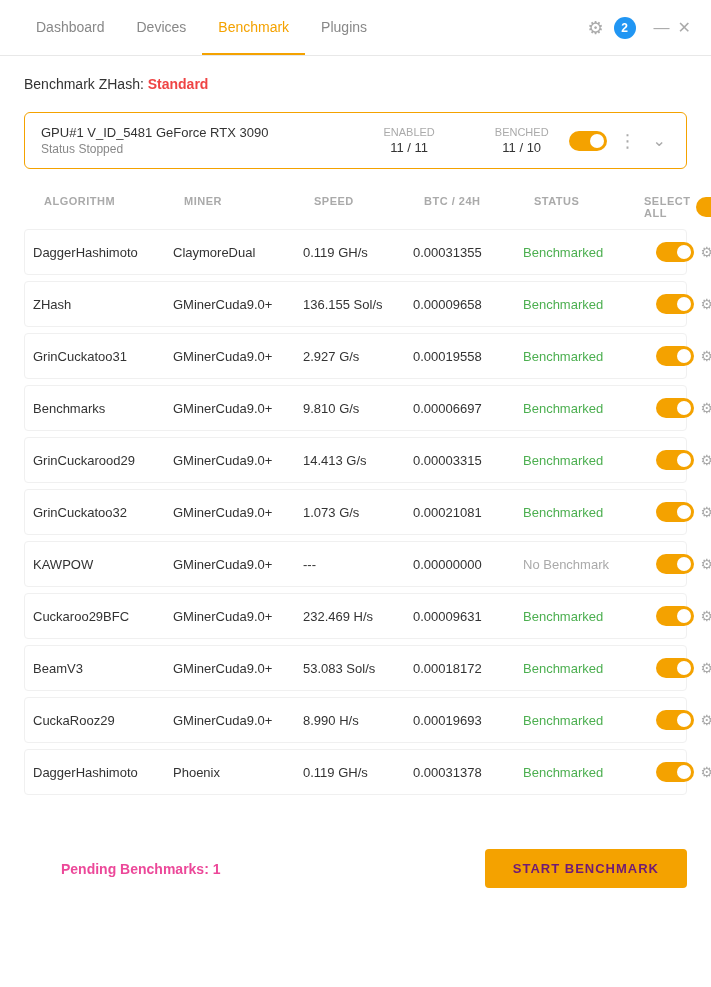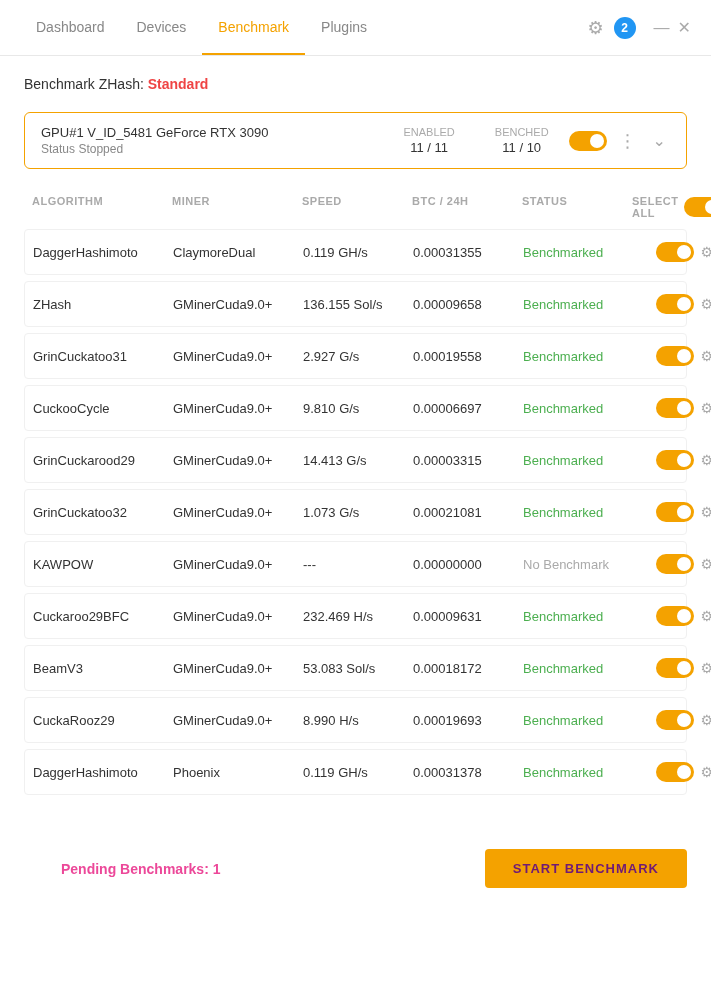--- a/index.html
+++ b/index.html
@@ -112,21 +112,21 @@
       color: #333;
     }
     .gpu-status {
       font-size: 12px;
       color: #888;
       margin-top: 2px;
     }
     .gpu-metrics {
       display: flex;
       align-items: center;
-      gap: 40px;
+      gap: 60px;
     }
     .metric-label {
       font-size: 11px;
       color: #aaa;
       text-align: center;
       margin-bottom: 2px;
     }
     .metric-value {
       font-size: 13px;
       color: #333;
@@ -188,20 +188,21 @@
       grid-template-columns: 140px 130px 110px 110px 110px 80px;
       padding: 6px 8px;
       margin-bottom: 4px;
     }
     .table-header-cell {
       font-size: 11px;
       color: #aaa;
       font-weight: 600;
       letter-spacing: 0.5px;
       text-transform: uppercase;
+      margin-left: 12px;
     }
     .table-header-cell.select-all {
       display: flex;
       align-items: center;
       gap: 6px;
     }
     .table-row {
       display: grid;
       grid-template-columns: 140px 130px 110px 110px 110px 80px;
       padding: 12px 8px;
@@ -375,21 +376,21 @@
       <div class="table-cell row-controls">
         <div class="toggle">
           <div class="toggle-track">
             <div class="toggle-thumb"></div>
           </div>
         </div>
         <span class="gear-small">⚙</span>
       </div>
     </div>
         <div class="table-row">
-      <div class="table-cell">CuckooCycle</div>
+      <div class="table-cell">Benchmarks</div>
       <div class="table-cell">GMinerCuda9.0+</div>
       <div class="table-cell">9.810 G/s</div>
       <div class="table-cell">0.00006697</div>
       <div class="table-cell status-benchmarked">Benchmarked</div>
       <div class="table-cell row-controls">
         <div class="toggle">
           <div class="toggle-track">
             <div class="toggle-thumb"></div>
           </div>
         </div>

